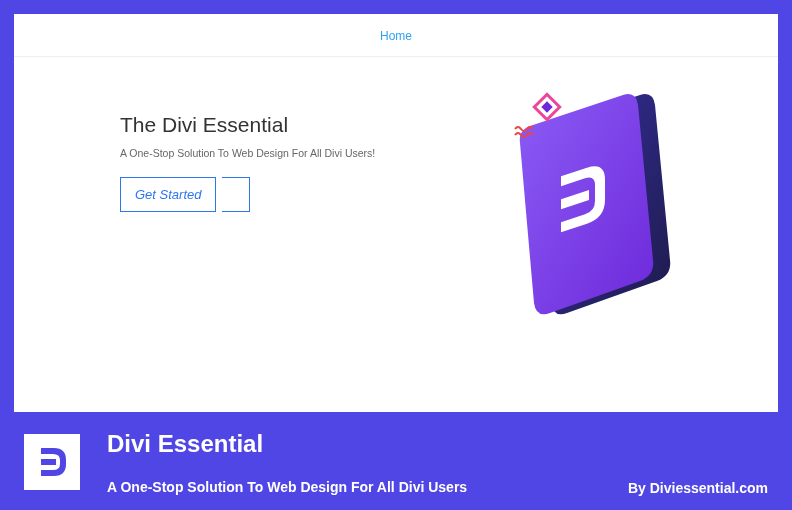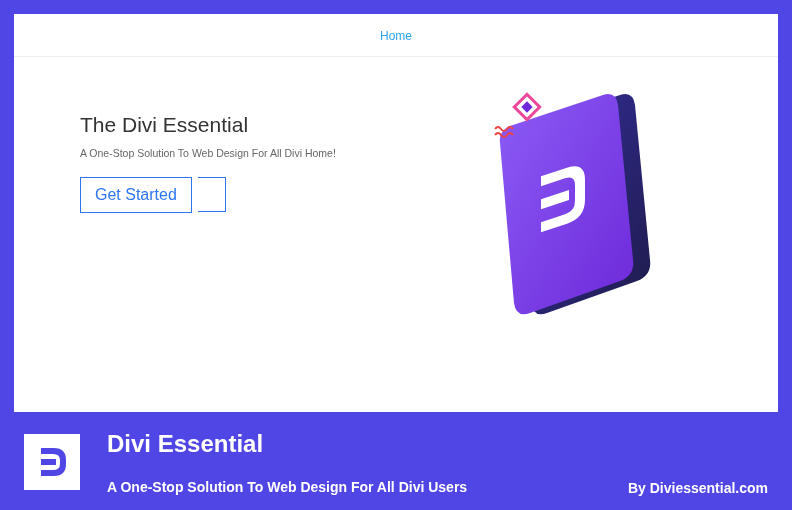--- a/index.html
+++ b/index.html
@@ -24,21 +24,21 @@
       padding: 12px 0;
       border-bottom: 1px solid #eee;
     }
     .nav-link {
       color: #2ea3f2;
       font-size: 12px;
       font-weight: 500;
     }
     .hero {
       display: flex;
-      padding: 30px 48px 0 66px;
+      padding: 30px 48px 0 106px;
       gap: 40px;
     }
     .hero-text {
       flex: 0 0 290px;
       padding-top: 26px;
     }
     .hero-title {
       font-size: 21px;
       font-weight: 500;
       color: #333;
@@ -51,24 +51,25 @@
     }
     .btn-row {
       display: flex;
       gap: 0;
     }
     .btn-primary {
       display: inline-block;
       padding: 8px 14px;
       border: 1.5px solid #2e75f2;
       color: #2e75f2;
-      font-size: 16px;
+      font-size: 13px;
       font-weight: 400;
       background: #fff;
       cursor: pointer;
+      font-style: italic;
     }
     .btn-secondary {
       display: inline-block;
       width: 28px;
       height: 35px;
       border: 1.5px solid #2e75f2;
       border-left: none;
       margin-left: 6px;
       background: #fff;
       cursor: pointer;
@@ -125,21 +126,21 @@
 </head>
 <body>
 
 <div class="content-area">
   <div class="nav">
     <span class="nav-link">Home</span>
   </div>
   <div class="hero">
     <div class="hero-text">
       <h1 class="hero-title">The Divi Essential</h1>
-      <p class="hero-subtitle">A One-Stop Solution To Web Design For All Divi Home!</p>
+      <p class="hero-subtitle">A One-Stop Solution To Web Design For All Divi Users!</p>
       <div class="btn-row">
         <button class="btn-primary">Get Started</button>
         <button class="btn-secondary"></button>
       </div>
     </div>
     <div class="hero-graphic">
       <svg width="210" height="240" viewBox="0 0 210 240">
         <defs>
           <linearGradient id="cardGrad" x1="0%" y1="0%" x2="100%" y2="100%">
             <stop offset="0%" stop-color="#8b5cf6"></stop>

